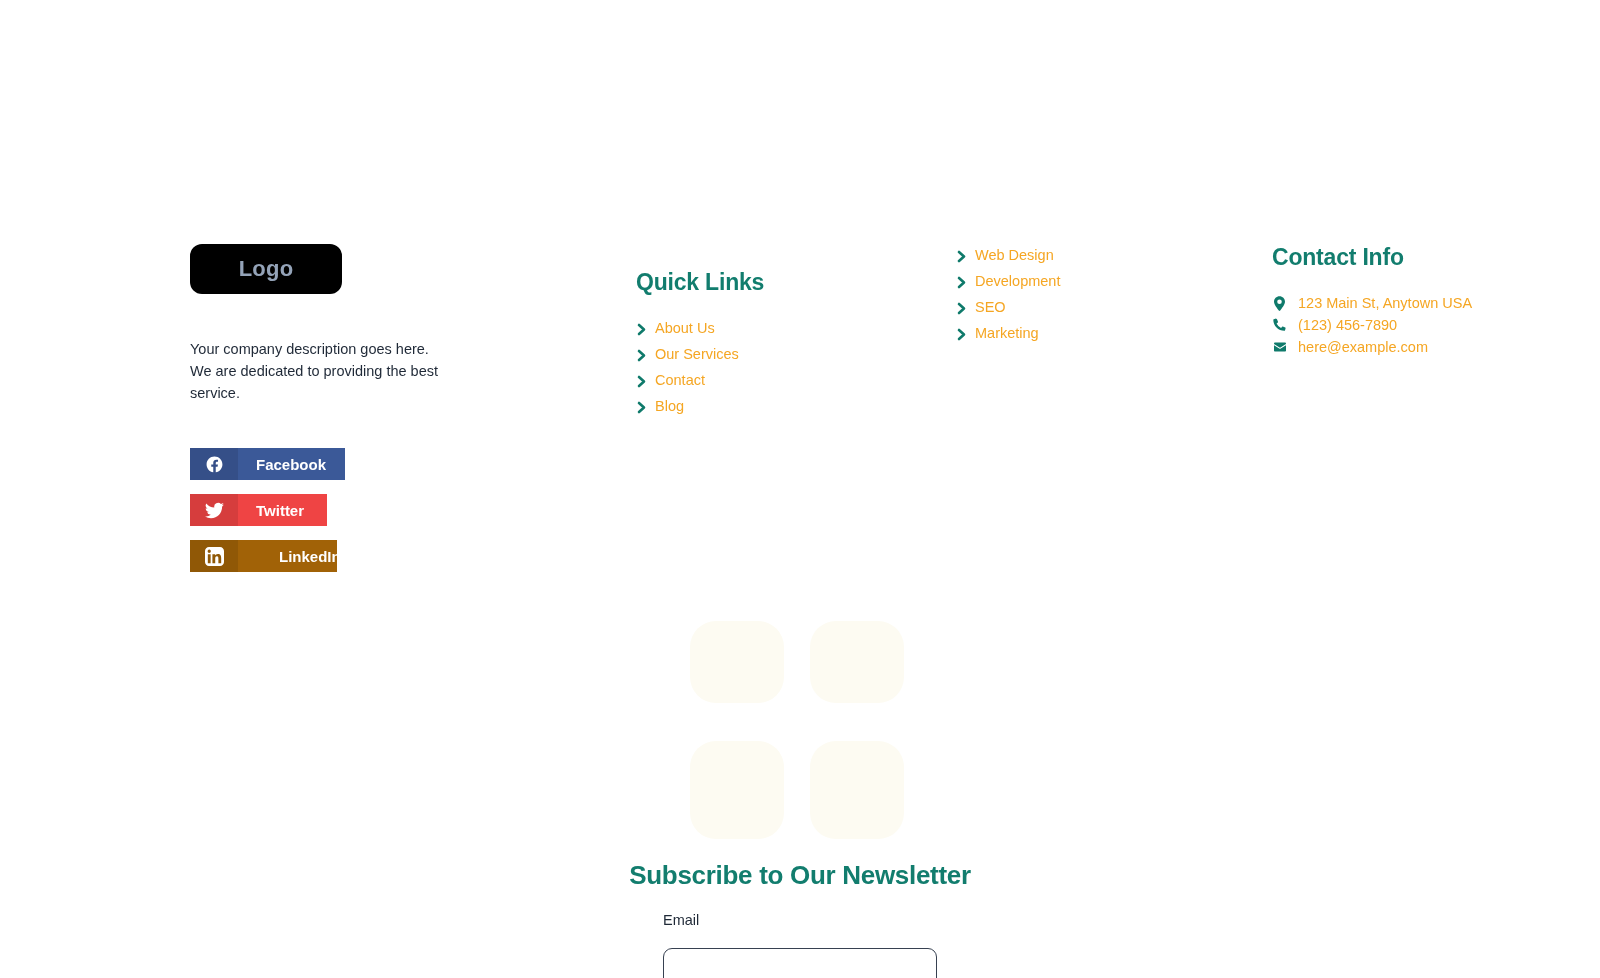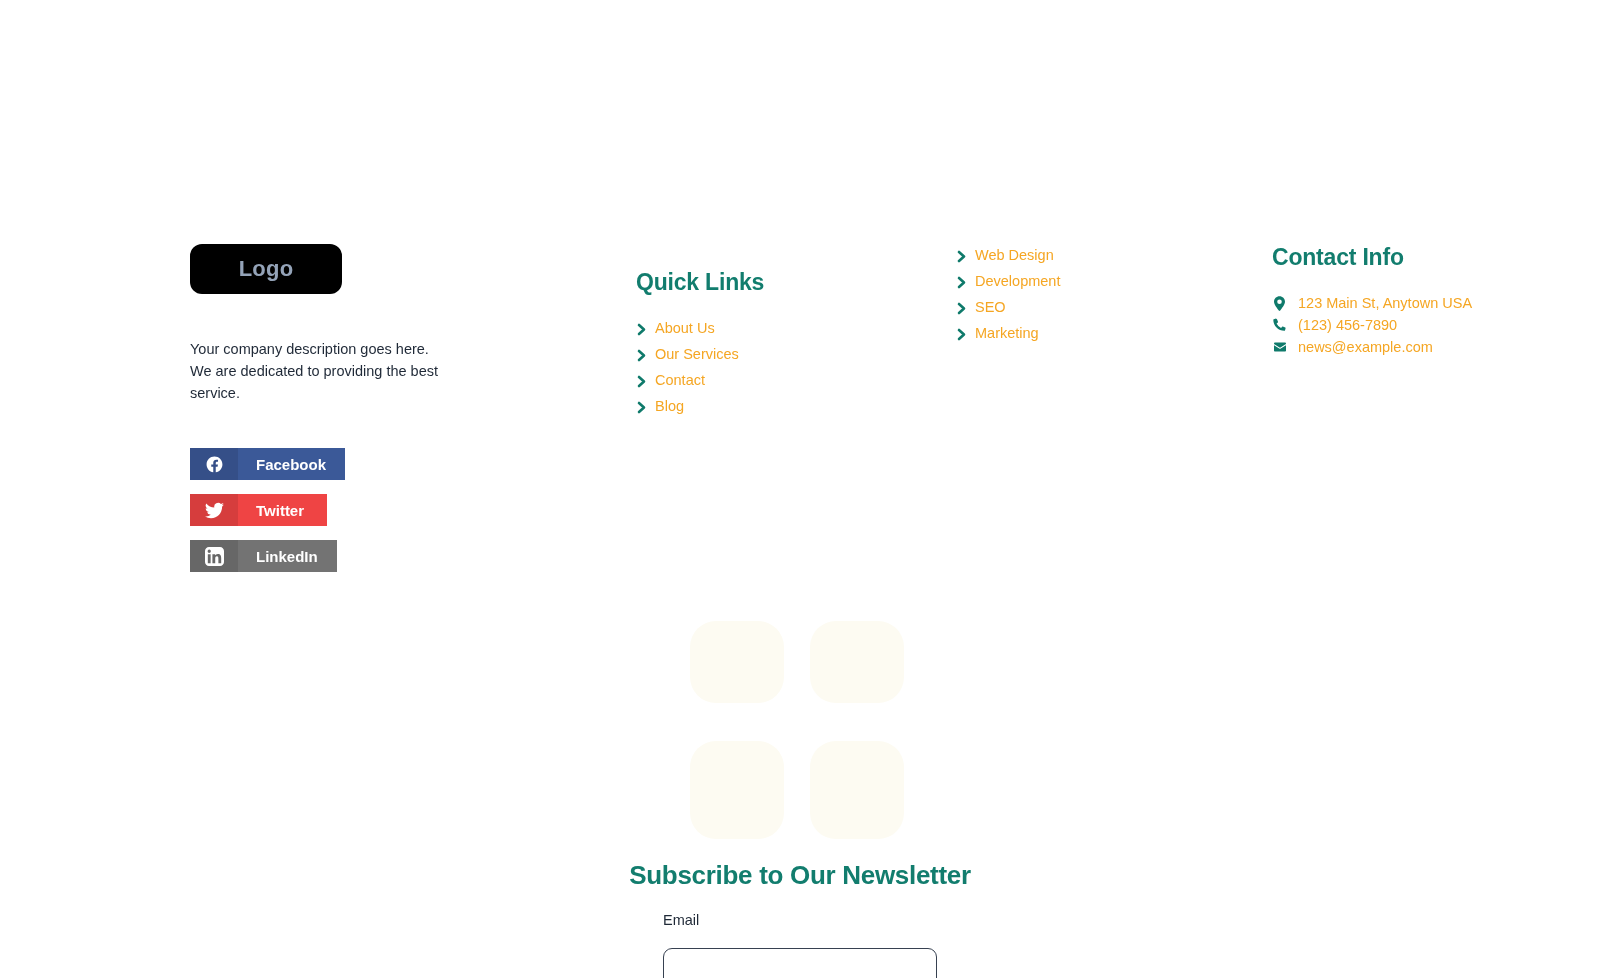--- a/index.html
+++ b/index.html
@@ -245,21 +245,21 @@
 
         <button class="social-btn sb-twitter" style="background: #ef4444;">
           <span class="social-icon-pane">
             <svg viewBox="0 0 24 24">
                 <path d="M23.95 4.57a10 10 0 01-2.82.77 4.96 4.96 0 002.16-2.72c-.95.56-2 .96-3.13 1.19a4.92 4.92 0 00-8.39 4.49A13.97 13.97 0 011.64 3.16a4.92 4.92 0 001.52 6.57 4.9 4.9 0 01-2.23-.61v.06a4.93 4.93 0 003.95 4.83 4.96 4.96 0 01-2.22.08 4.93 4.93 0 004.6 3.42A9.88 9.88 0 010 19.54a13.94 13.94 0 007.55 2.21c9.05 0 14-7.5 14-14 0-.21 0-.42-.01-.63a9.9 9.9 0 002.41-2.55z"></path>
               </svg>
           </span>
           <span class="social-label">Twitter</span>
         </button>
 
-        <button class="social-btn sb-linkedin" style="background: #737373;">
+        <button class="social-btn sb-linkedin" style="background: #a16207; gap: 23px;">
           <span class="social-icon-pane">
             <svg viewBox="0 0 24 24">
                 <path d="M19 0h-14C2.24 0 0 2.24 0 5v14c0 2.76 2.24 5 5 5h14c2.76 0 5-2.24 5-5V5c0-2.76-2.24-5-5-5zM7.12 20.45H3.56V9h3.56v11.45zM5.34 7.43a2.06 2.06 0 110-4.13 2.06 2.06 0 010 4.13zM20.45 20.45h-3.55v-5.57c0-1.33-.03-3.04-1.85-3.04-1.86 0-2.14 1.45-2.14 2.94v5.67H9.36V9h3.41v1.56h.05c.47-.9 1.63-1.85 3.36-1.85 3.6 0 4.27 2.37 4.27 5.45v6.29z"></path>
               </svg>
           </span>
           <span class="social-label">LinkedIn</span>
         </button>
 
       </div>
     </div>
@@ -343,21 +343,21 @@
         </span>
         <span class="c-text">(123) 456-7890</span>
       </a>
 
       <a class="contact-item">
         <span class="c-icon">
           <svg width="14" height="12" viewBox="0 0 512 512">
               <path d="M48 64h416c26.5 0 48 21.5 48 48v16L256 288 0 128v-16c0-26.5 21.5-48 48-48zM0 176l240 150c10 6 22 6 32 0l240-150v224c0 26.5-21.5 48-48 48H48c-26.5 0-48-21.5-48-48V176z"></path>
             </svg>
         </span>
-        <span class="c-text">news@example.com</span>
+        <span class="c-text">here@example.com</span>
       </a>
     </div>
 
   </div>
 </div>
 
 <div class="newsletter">
   <h2 class="news-title">Subscribe to Our Newsletter</h2>
   <div class="news-form">
     <label class="news-label">Email</label>

